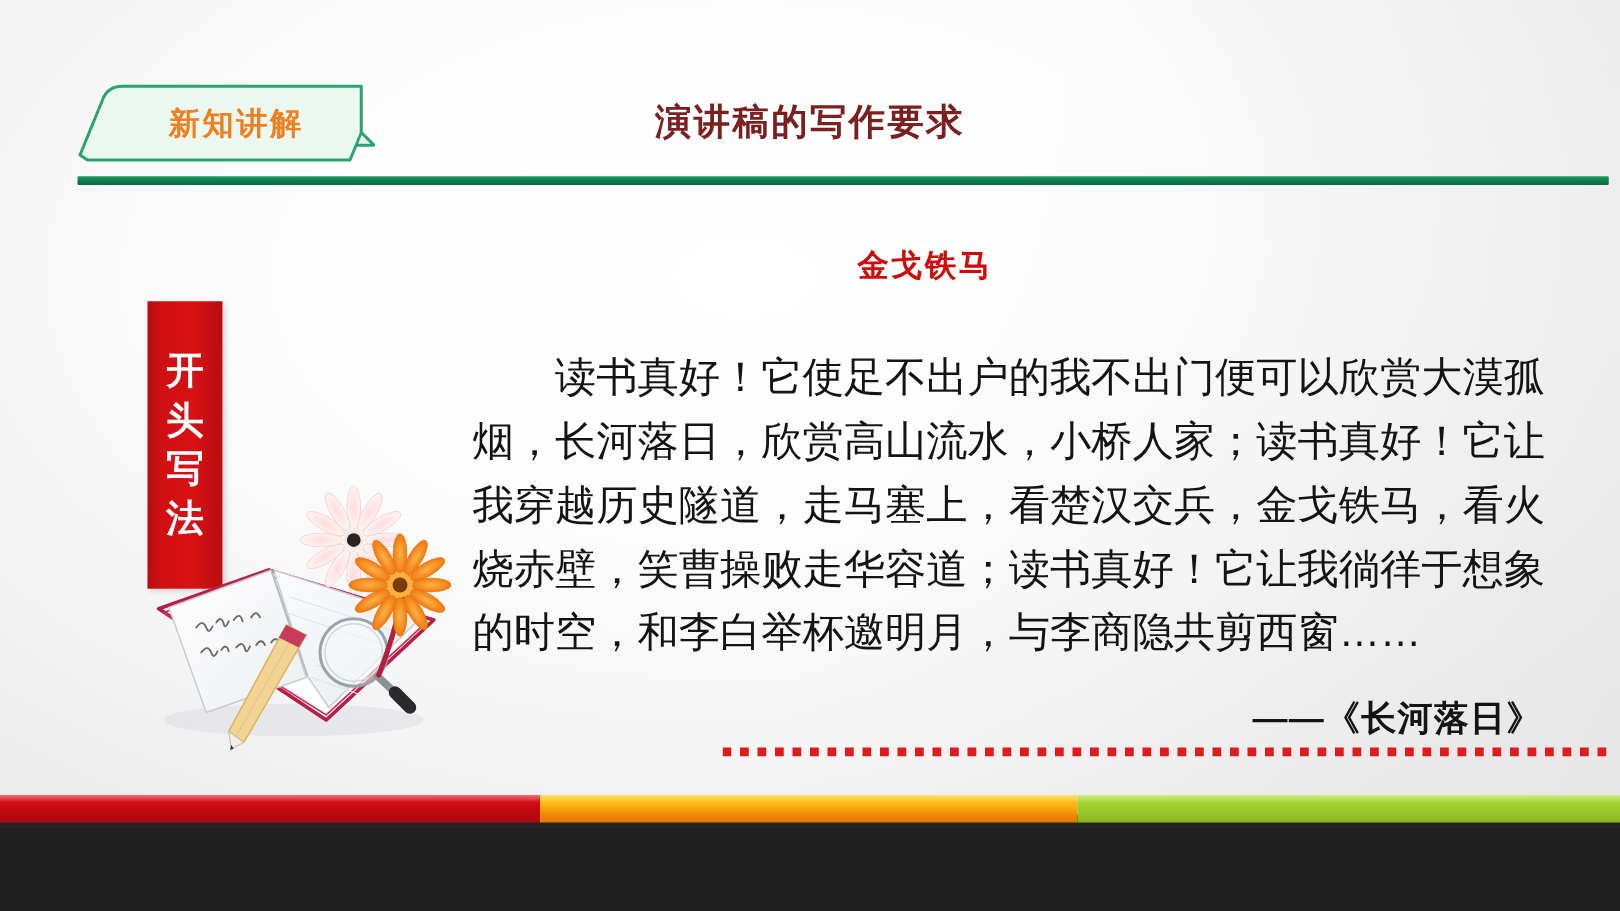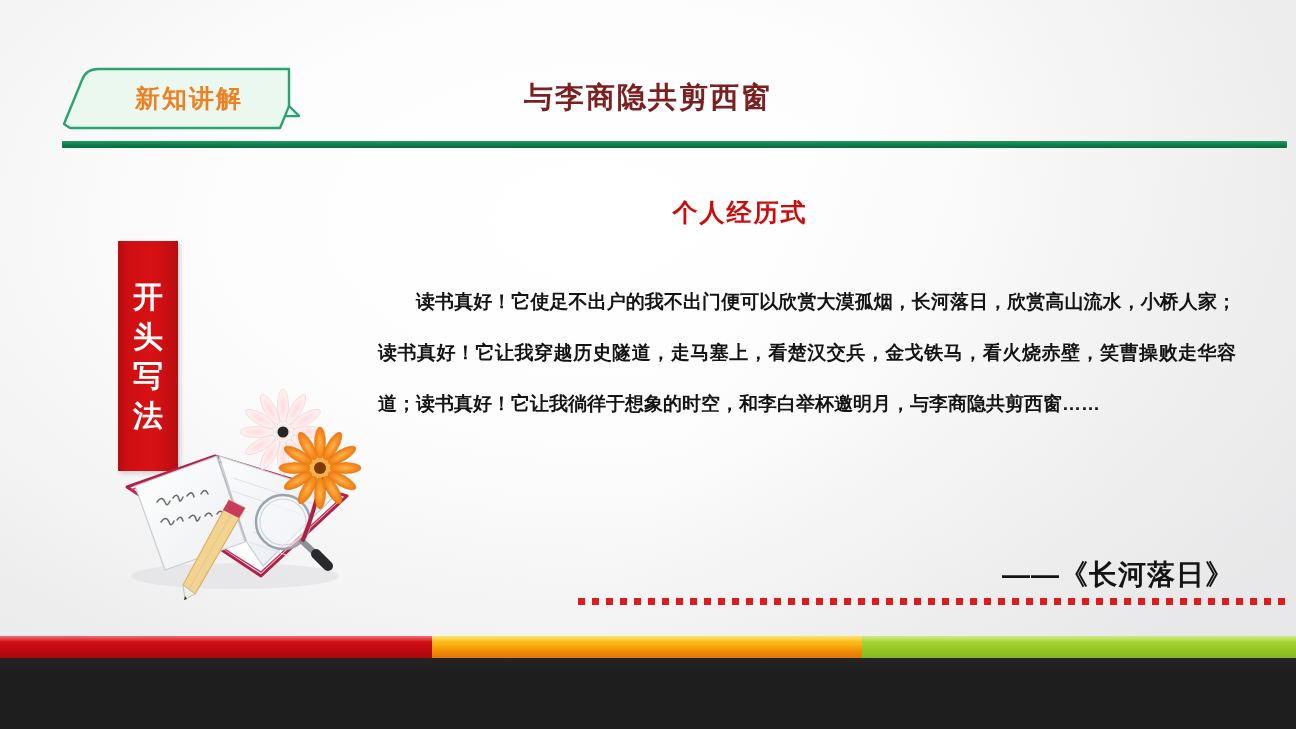--- a/index.html
+++ b/index.html
@@ -132,22 +132,22 @@
     width: 248px;
     height: 223px;
   }
 
   
   .body-text {
     position: absolute;
     left: 378px;
     top: 276px;
     width: 858px;
-    font-size: 19px;
-    font-weight: bold;
+    font-size: 33px;
+    font-weight: normal;
     line-height: 51px;
     color: #141414;
     text-align: justify;
     text-justify: inter-ideograph;
     text-indent: 2em;
     letter-spacing: 0px;
   }
 
   
   .attrib {
@@ -219,25 +219,25 @@
   <div class="canvas"></div>
 
   <div class="badge-wrap">
     <svg class="badge-svg" width="260" height="64" viewBox="0 0 260 64">
       <path d="M 36 62 L 18 62 L 12 58 L 30 14 Q 34 3 46 3 L 237 3 L 237 40 L 247 50 L 233 50 L 228 62 Z" fill="#eaf8f0" stroke="#2aa46e" stroke-width="2.4" stroke-linejoin="round"></path>
       <path d="M 237 40 L 247 50 L 233 50 Z" fill="#eaf8f0" stroke="#2aa46e" stroke-width="2.2" stroke-linejoin="round"></path>
     </svg>
     <div class="badge-label">新知讲解</div>
   </div>
 
-  <div class="slide-title">与李商隐共剪西窗</div>
+  <div class="slide-title">演讲稿的写作要求</div>
 
   <div class="green-rule"></div>
 
-  <div class="subtitle">个人经历式</div>
+  <div class="subtitle">金戈铁马</div>
 
   <div class="vtag">
     <span>开</span>
     <span>头</span>
     <span>写</span>
     <span>法</span>
   </div>
 
   <svg class="illus" viewBox="0 0 248 223">
     <defs>

